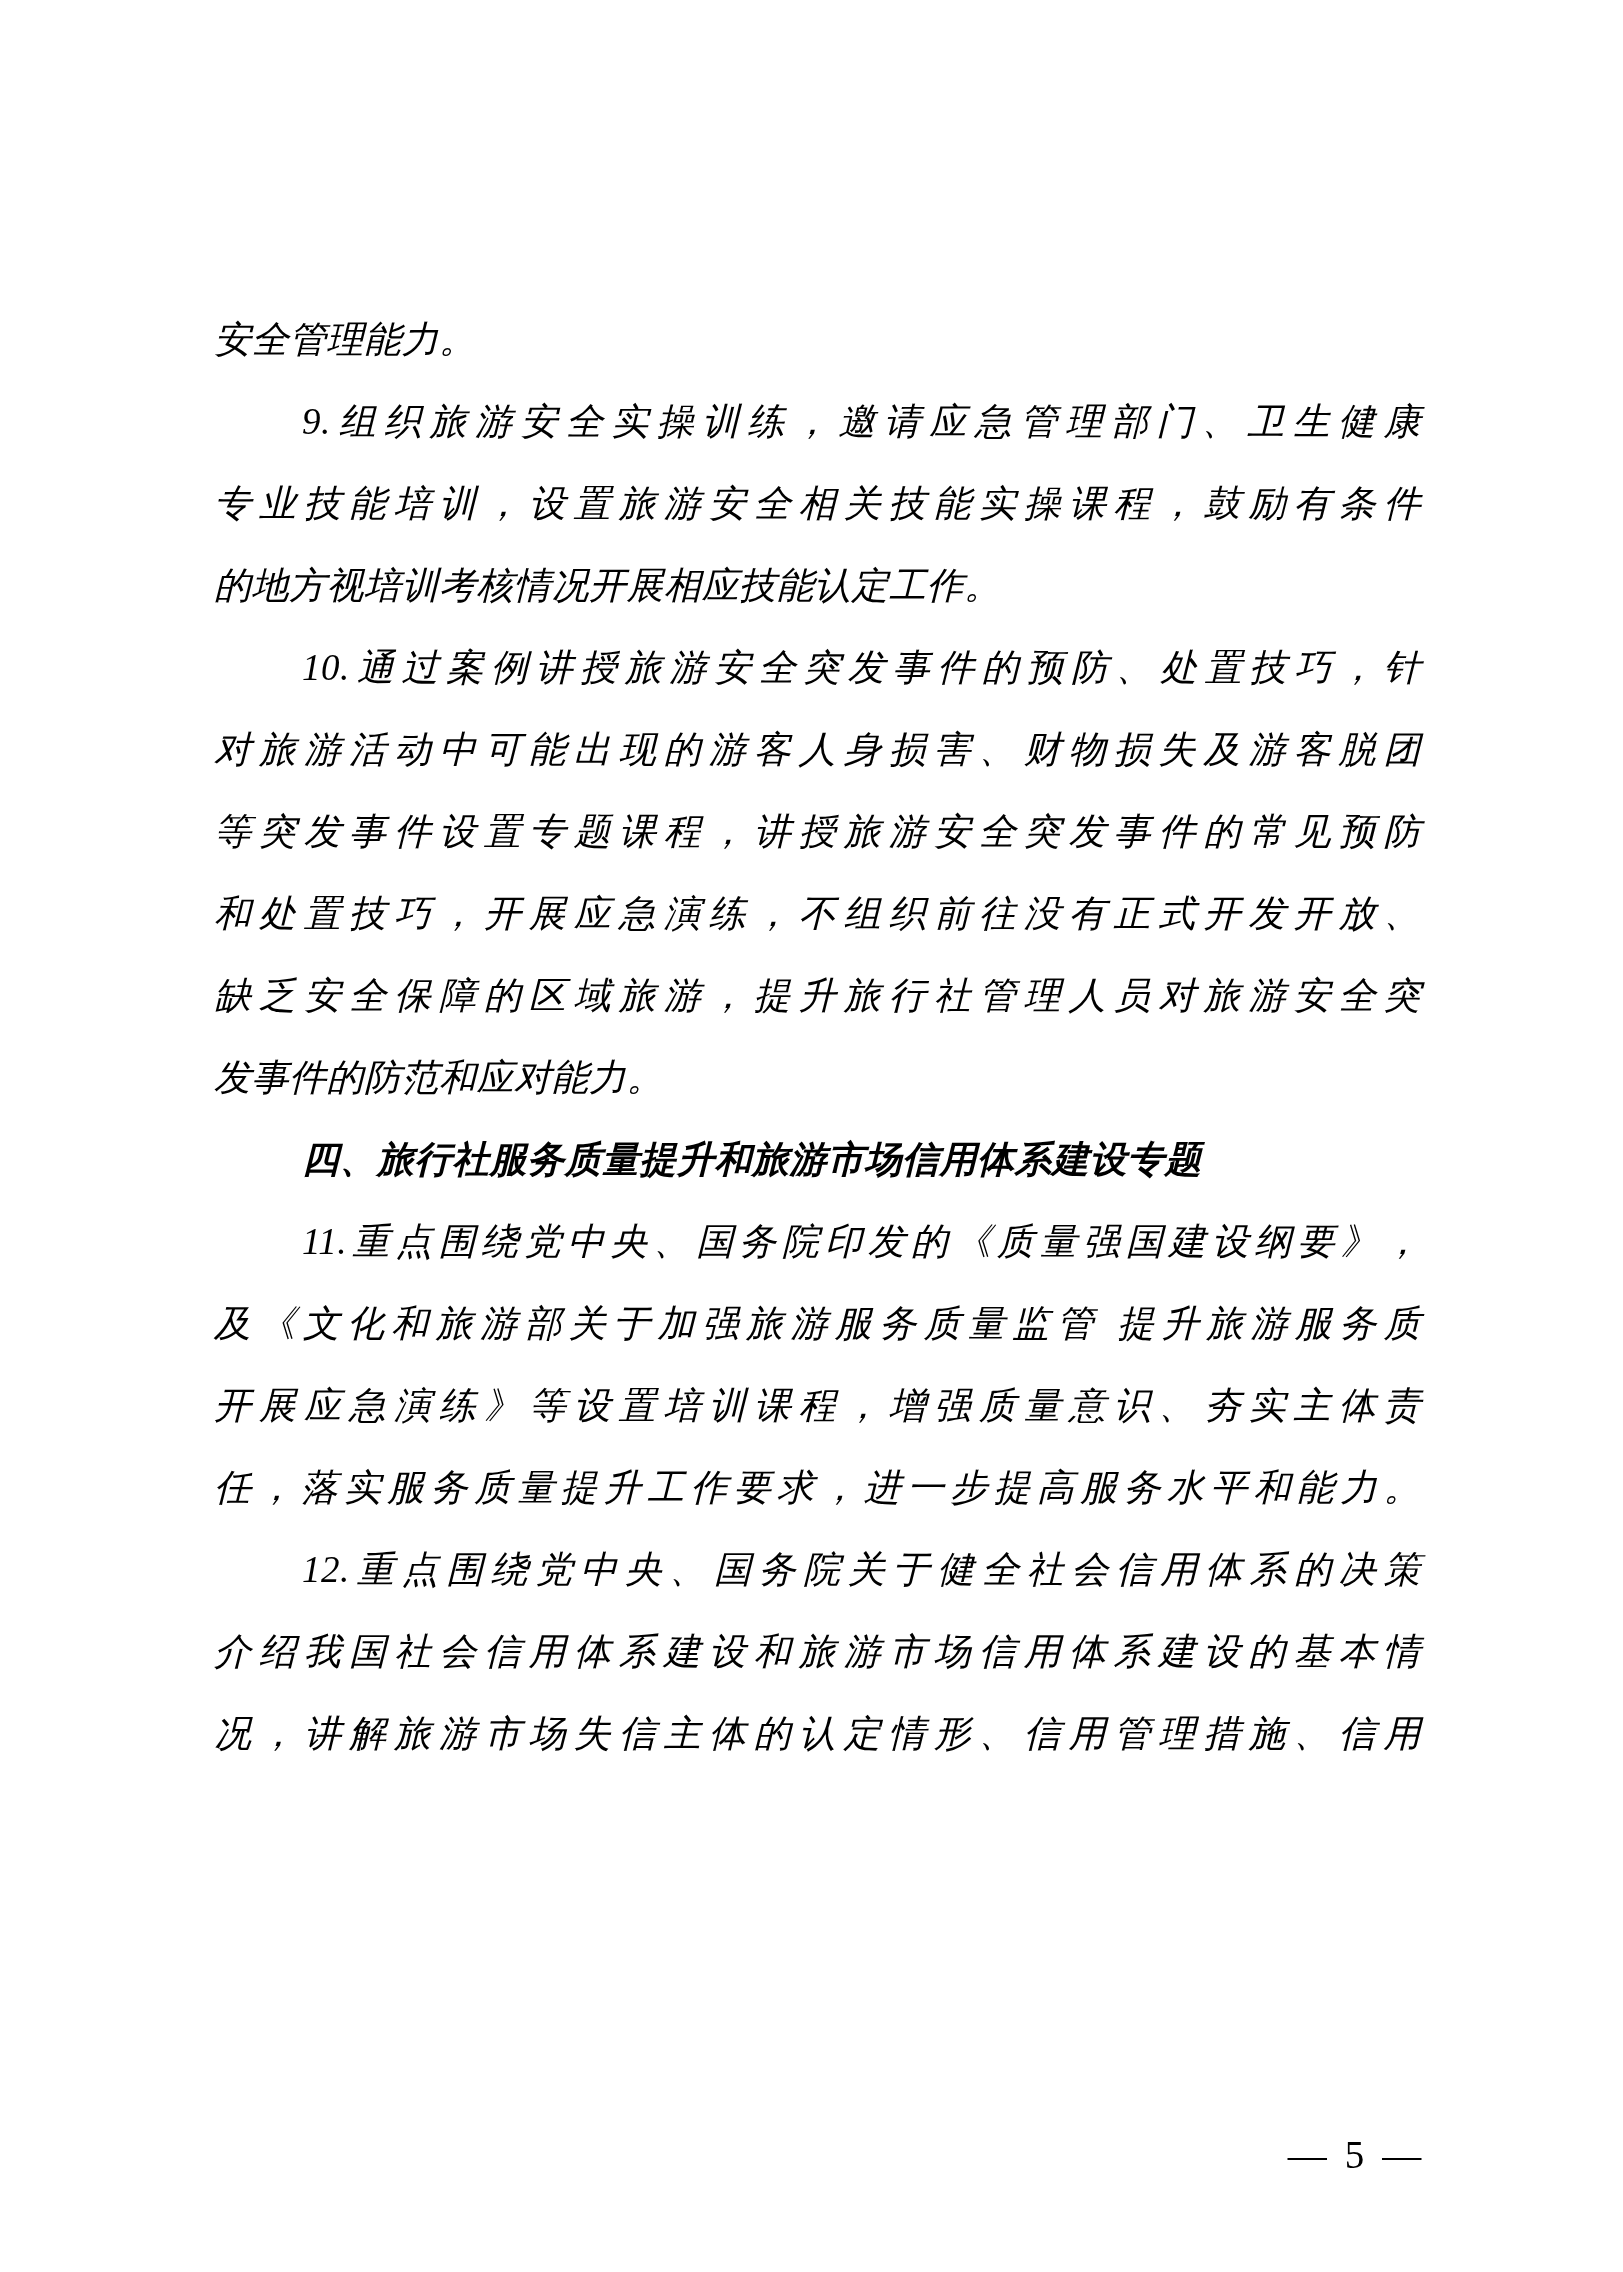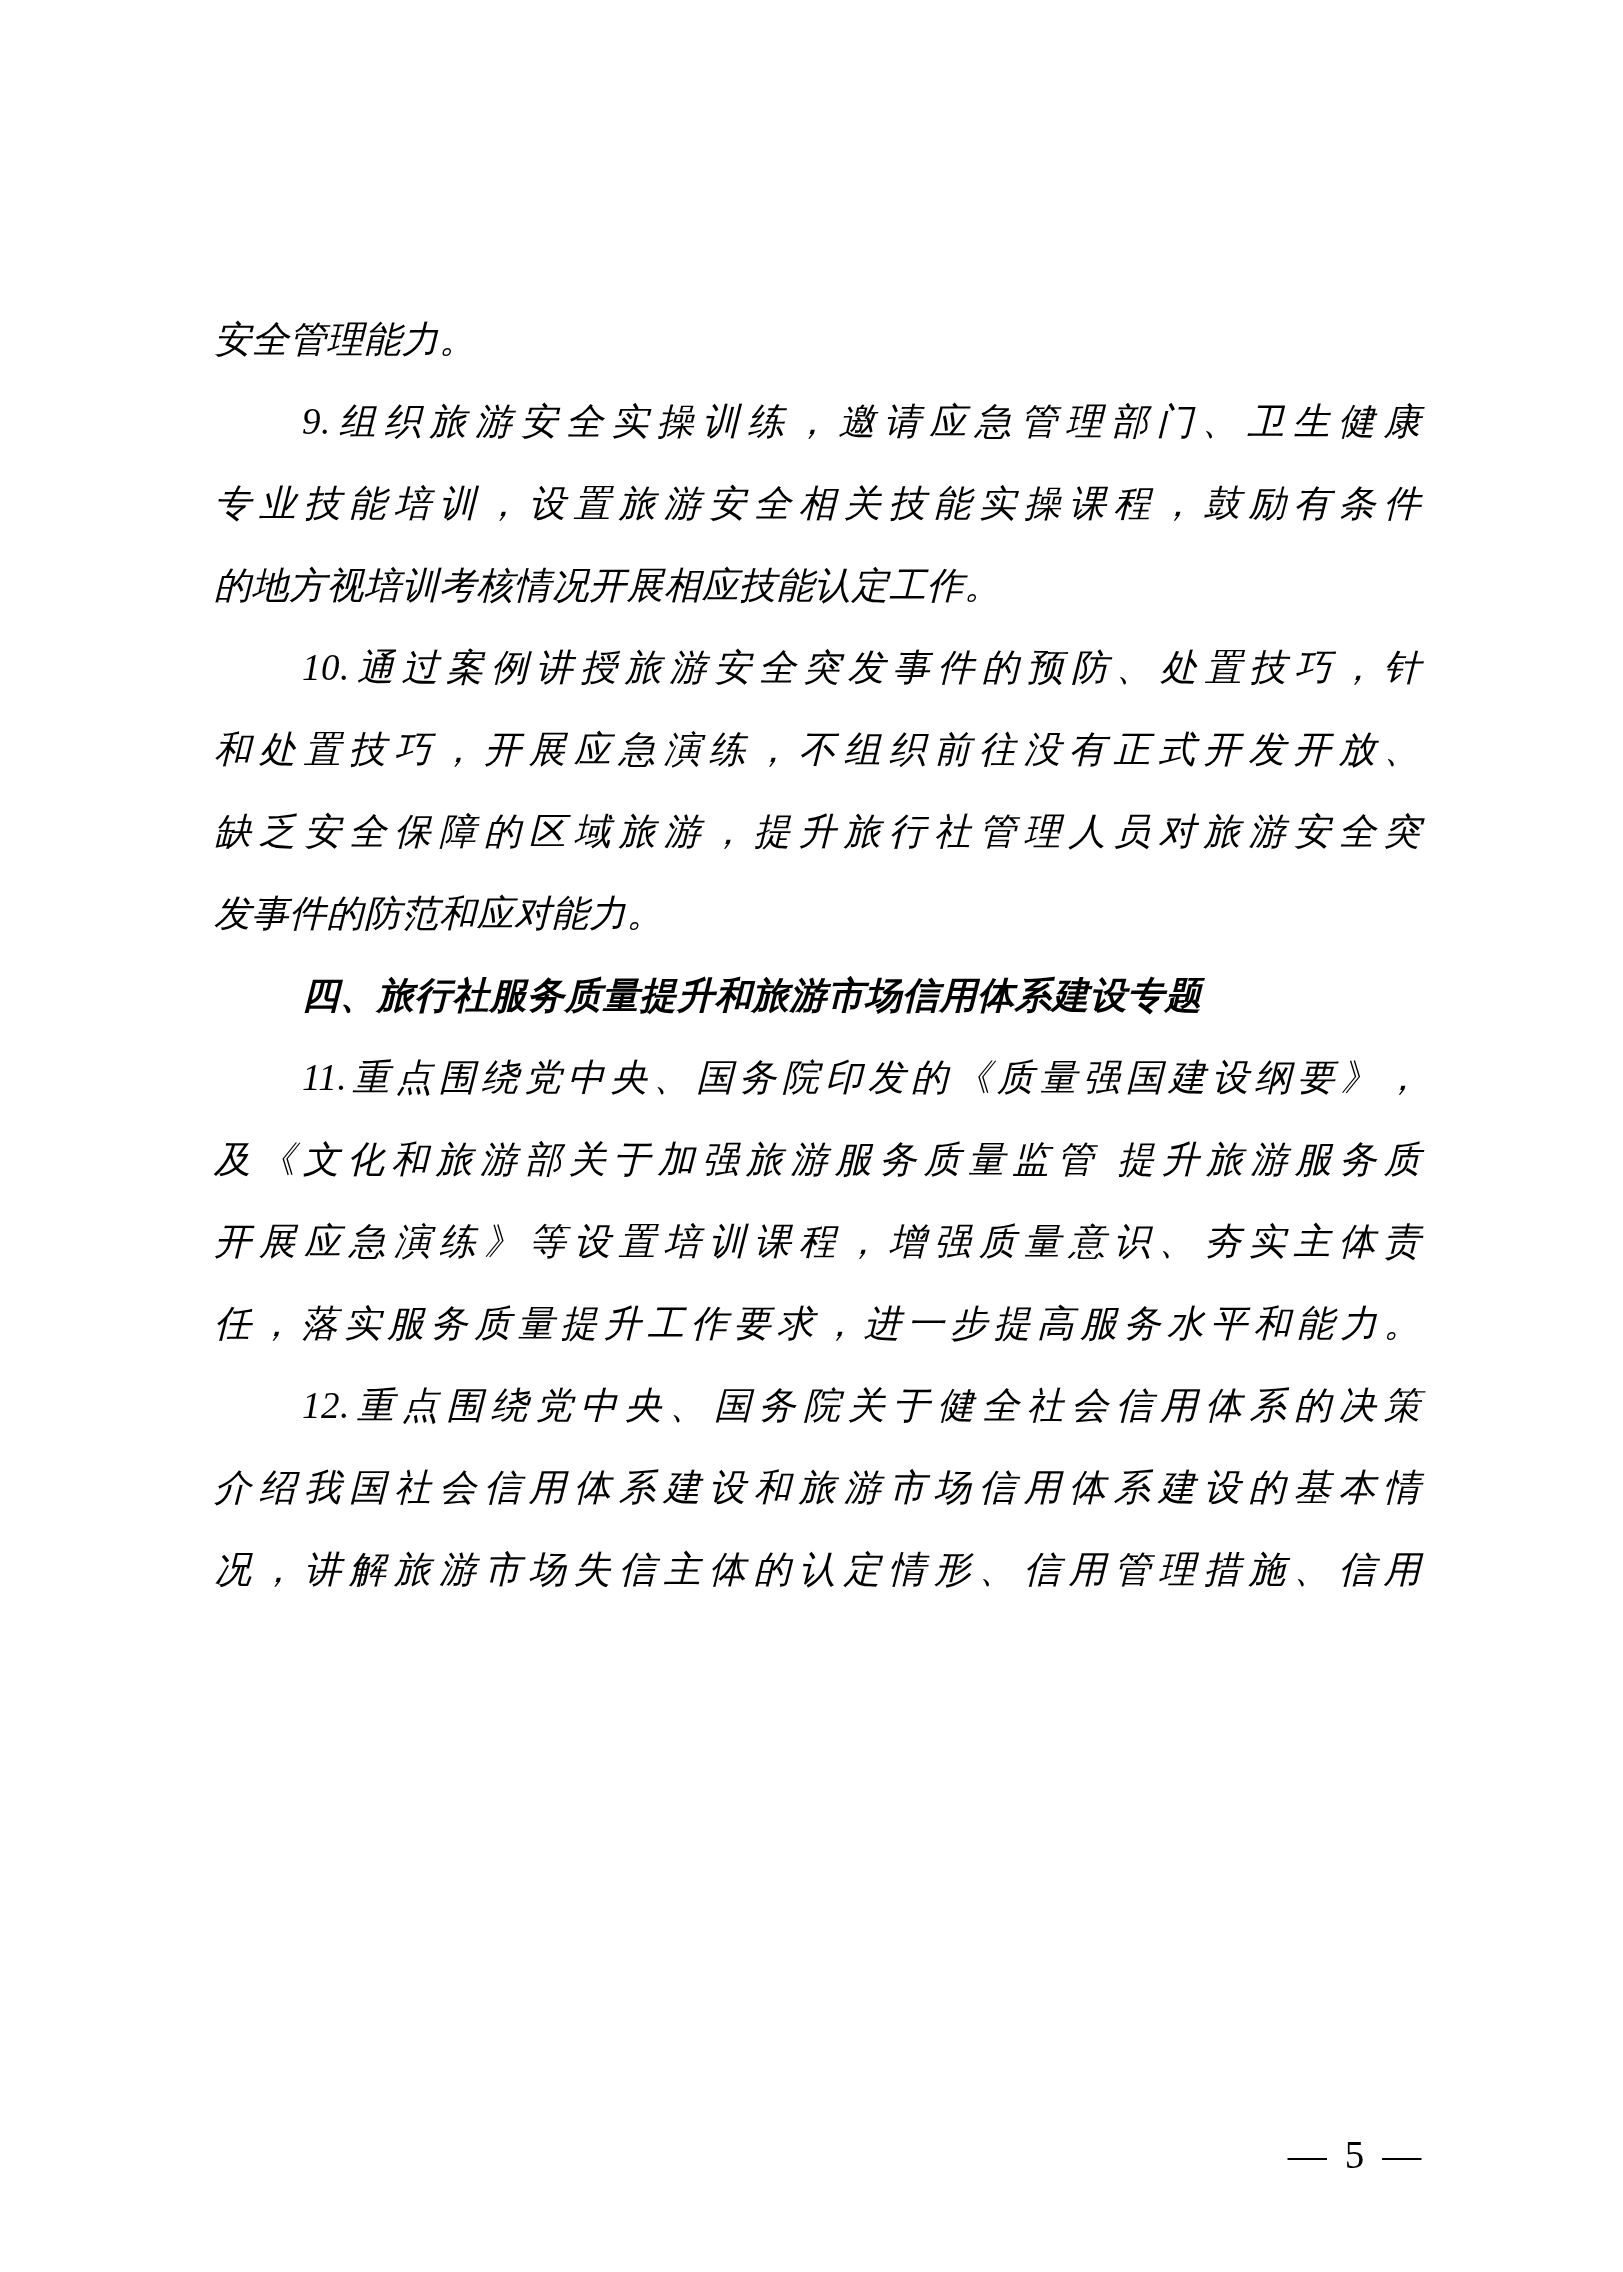--- a/index.html
+++ b/index.html
@@ -69,20 +69,22 @@
 <body>
 
 <div class="page">
 
   <div class="doc-body">
     <div class="line end">安全管理能力。</div>
     <div class="line indent">9.组织旅游安全实操训练，邀请应急管理部门、卫生健康</div>
     <div class="line">专业技能培训，设置旅游安全相关技能实操课程，鼓励有条件</div>
     <div class="line end">的地方视培训考核情况开展相应技能认定工作。</div>
     <div class="line indent">10.通过案例讲授旅游安全突发事件的预防、处置技巧，针</div>
+    <div class="line">对旅游活动中可能出现的游客人身损害、财物损失及游客脱团</div>
+    <div class="line">等突发事件设置专题课程，讲授旅游安全突发事件的常见预防</div>
     <div class="line">和处置技巧，开展应急演练，不组织前往没有正式开发开放、</div>
     <div class="line">缺乏安全保障的区域旅游，提升旅行社管理人员对旅游安全突</div>
     <div class="line end">发事件的防范和应对能力。</div>
     <div class="line heading">四、旅行社服务质量提升和旅游市场信用体系建设专题</div>
     <div class="line indent">11.重点围绕党中央、国务院印发的《质量强国建设纲要》，</div>
     <div class="line">及《文化和旅游部关于加强旅游服务质量监管 提升旅游服务质</div>
     <div class="line">开展应急演练》等设置培训课程，增强质量意识、夯实主体责</div>
     <div class="line">任，落实服务质量提升工作要求，进一步提高服务水平和能力。</div>
     <div class="line indent">12.重点围绕党中央、国务院关于健全社会信用体系的决策</div>
     <div class="line">介绍我国社会信用体系建设和旅游市场信用体系建设的基本情</div>

